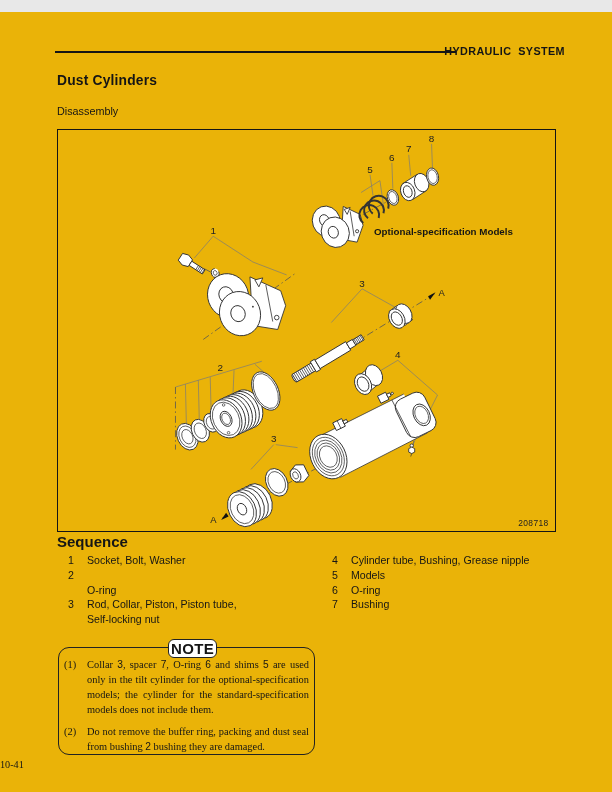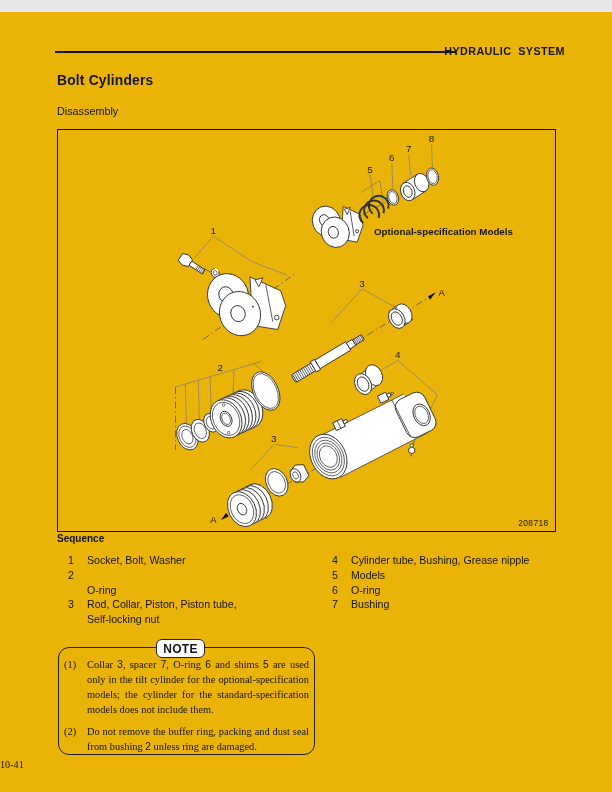--- a/index.html
+++ b/index.html
@@ -5,27 +5,27 @@
   html,body{margin:0;padding:0;background:#e8e8e8;}
   .page{position:relative;width:612px;height:792px;background:#eab308;
         font-family:"Liberation Sans",sans-serif;color:#151515;overflow:hidden;margin:12px auto;}
   .abs{position:absolute;}
   .header-rule{left:55px;top:39px;width:401px;height:2px;background:#151515;}
   .header-title{top:33px;right:47px;font-size:10.8px;font-weight:bold;letter-spacing:.4px;white-space:pre;}
   .page-title{left:57px;top:61px;font-size:13.8px;font-weight:bold;letter-spacing:.2px;}
   .subtitle{left:57px;top:93px;font-size:10.8px;}
   .figure-box{left:57px;top:117px;width:499px;height:403px;border:1.2px solid #151515;box-sizing:border-box;}
   .figure-box svg{display:block;}
-  .seq-heading{left:57px;top:521px;font-size:10px;font-weight:bold;}
+  .seq-heading{left:57px;top:521px;font-size:15px;font-weight:bold;}
   .seq-col{font-size:10.6px;line-height:14.8px;}
   .seq-row{display:flex;}
   .seq-num{width:19px;flex:none;}
   .note-box{left:58px;top:635px;width:257px;height:108px;border:1.1px solid #222;border-radius:11px;box-sizing:border-box;}
-  .note-pill{left:156px;top:627px;width:47px;height:17px;border:1.2px solid #222;border-radius:6px;background:#fff;
-             display:flex;align-items:center;justify-content:center;font-size:12px;font-weight:bold;letter-spacing:.3px;}
+  .note-pill{left:168px;top:627px;width:47px;height:17px;border:1.2px solid #222;border-radius:6px;background:#fff;
+             display:flex;align-items:center;justify-content:center;font-size:15px;font-weight:bold;letter-spacing:.3px;}
   .note-items{left:64px;top:645px;width:245px;font-family:"Liberation Serif",serif;font-size:10.4px;line-height:15px;}
   .note-item{display:flex;}
   .note-item + .note-item{margin-top:7px;}
   .note-num{width:23px;flex:none;font-family:"Liberation Serif",serif;}
   .note-text{flex:1;text-align:justify;}
   .sans-num{font-family:"Liberation Sans",sans-serif;font-size:10.2px;}
   .page-number{left:0;top:747px;width:612px;text-align:left;
                font-family:"Liberation Serif",serif;font-size:10.2px;}
   
   .axis{stroke:#555;stroke-width:.8;fill:none;stroke-dasharray:7 3 1.5 3;}
@@ -39,21 +39,21 @@
   .refnum{font-family:"Liberation Sans",sans-serif;font-size:8.5px;fill:#222;letter-spacing:.4px;}
 </style>
 </head>
 <body>
 
 <div class="page">
 
   <div class="abs header-rule"></div>
   <div class="abs header-title">HYDRAULIC  SYSTEM</div>
 
-  <div class="abs page-title">Bolt Cylinders</div>
+  <div class="abs page-title">Dust Cylinders</div>
   <div class="abs subtitle">Disassembly</div>
 
   <div class="abs figure-box">
     <svg width="497" height="400" viewBox="0 0 500 403">
 
       <g>
         <path class="axis" d="M294,92 L382,45"></path>
         <path class="axis" d="M146,211 L238,145"></path>
         <path class="axis" d="M134,133 L184,159"></path>
         <path class="axis" d="M237,252 L381,164"></path>
@@ -293,19 +293,19 @@
 
   <div class="abs note-box"></div>
   <div class="abs note-pill">NOTE</div>
   <div class="abs note-items">
     <div class="note-item">
       <span class="note-num">(1)</span>
       <span class="note-text"><span>Collar </span><span class="sans-num">3</span><span>, spacer </span><span class="sans-num">7</span><span>, O-ring </span><span class="sans-num">6</span><span> and shims </span><span class="sans-num">5</span><span> are used only in the tilt cylinder for the optional-specification models; the cylinder for the standard-specification models does not include them.</span></span>
     </div>
     <div class="note-item">
       <span class="note-num">(2)</span>
-      <span class="note-text"><span>Do not remove the buffer ring, packing and dust seal from bushing </span><span class="sans-num">2</span><span> unless ring are damaged.</span></span>
+      <span class="note-text"><span>Do not remove the buffer ring, packing and dust seal from bushing </span><span class="sans-num">2</span><span> bushing they are damaged.</span></span>
     </div>
   </div>
 
   <div class="abs page-number">10-41</div>
 
 </div>
 
 </body></html>

